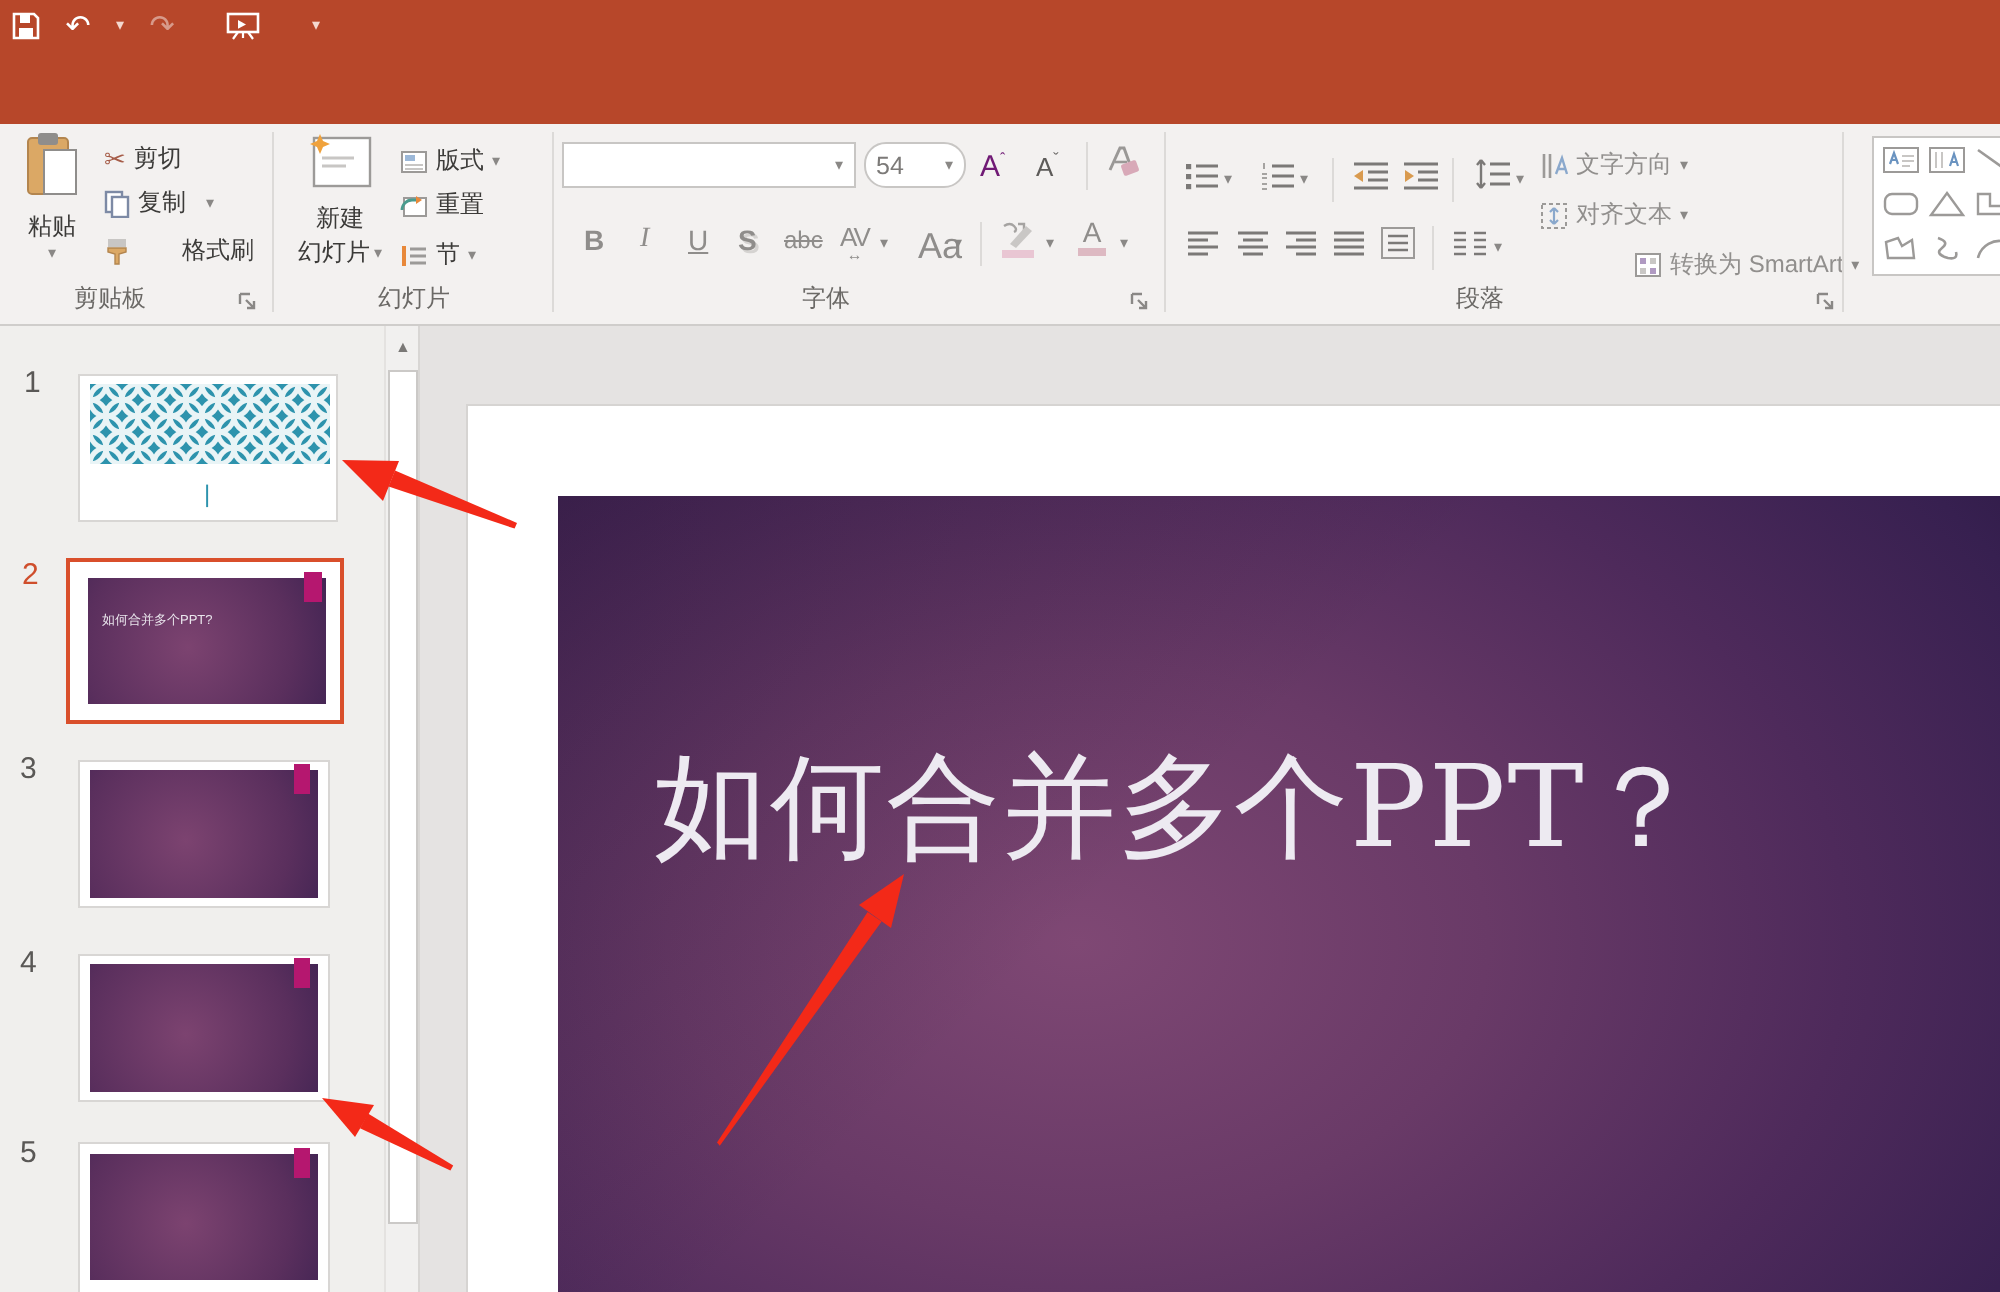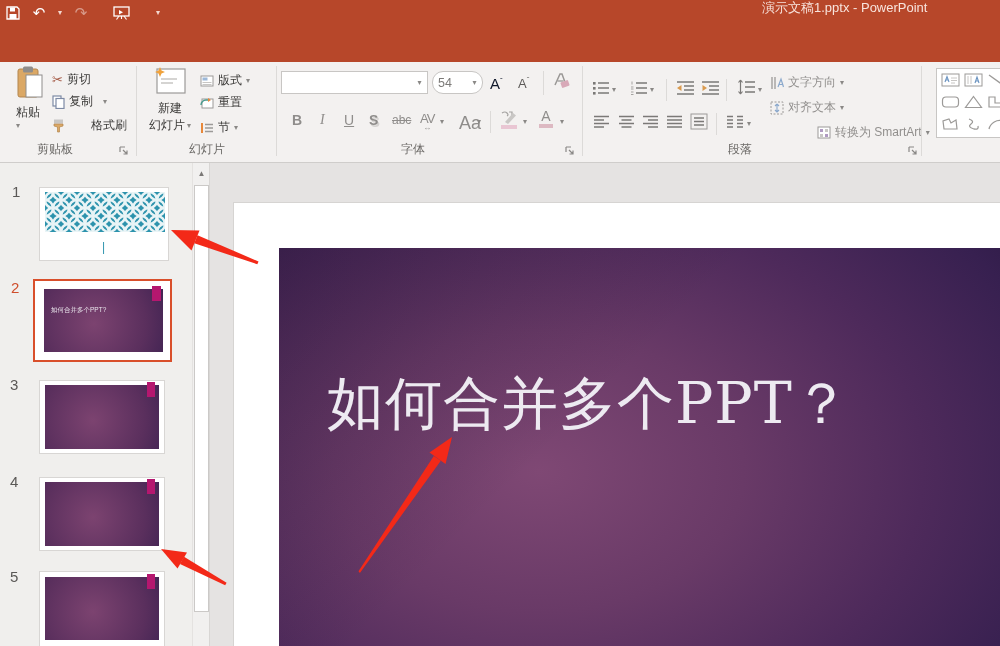--- a/index.html
+++ b/index.html
@@ -81,27 +81,26 @@
         </div>
       <div class="qat-btn" style="margin-left:14px">
         <svg width="17" height="14" viewBox="0 0 17 14">
             <rect x="1" y="1" width="15" height="9" fill="none" stroke="#fff" stroke-width="1.3"></rect>
             <path d="M6 10 l-2.5 3.5 M11 10 l2.5 3.5 M8.5 10 v3" stroke="#fff" stroke-width="1.1" fill="none"></path>
             <path d="M6 4 l4 2.2 -4 2.2 z" fill="#fff"></path>
           </svg>
       </div>
       <div class="qat-caret" style="margin-left:16px"><span>▾</span></div>
     </div>
-    <div class="win-title">演示文稿1.pptx - PowerPoint</div>
 
   </div>
 
   <div class="ribbon">
 
-    <div class="pos" style="left:16px; top:4px; width:40px; text-align:left;">
+    <div class="pos" style="left:6px; top:4px; width:40px; text-align:center;">
       <svg width="28" height="34" viewBox="0 0 28 34">
           <rect x="2" y="3" width="20" height="28" rx="2" fill="#dba865" stroke="#b3854e" stroke-width="1"></rect>
           <rect x="7" y="0.5" width="10" height="6" rx="1.5" fill="#8f8d8b"></rect>
           <rect x="10" y="9" width="16" height="22" fill="#fff" stroke="#8f8d8b" stroke-width="1"></rect>
         </svg>
       <div class="rbtn-lbl">粘贴</div>
       <div class="caret"><span>▾</span></div>
     </div>
     <div class="pos flexrow" style="left:52px; top:9px;">
       <span style="color:#a65d49; font-size:13px;">✂</span>
@@ -170,21 +169,21 @@
     <div class="grp-sep" style="left:276px;"></div>
 
     <div class="combo" style="left:281px; top:9px; width:147px;">
       <input class="val" readonly="" value="" style="">
       <span class="drop"><span>▾</span></span>
     </div>
     <div class="combo" style="left:432px; top:9px; width:51px;border-radius:11px;">
       <input class="val" readonly="" value="54" style="">
       <span class="drop"><span>▾</span></span>
     </div>
-    <div class="fbtn" style="left:490px; top:13px; color:#0f172a; font-size:15px;">A<span style="font-size:8px; vertical-align:6px;">ˆ</span></div>
+    <div class="fbtn" style="left:490px; top:13px; color:#701a75; font-size:15px;">A<span style="font-size:8px; vertical-align:6px;">ˆ</span></div>
     <div class="fbtn" style="left:518px; top:13px; color:#5d5b59; font-size:13px;">A<span style="font-size:8px; vertical-align:6px;">ˇ</span></div>
     <div class="vline" style="left:543px; top:9px; height:24px;"></div>
     <div class="pos" style="left:551px; top:10px;">
       <svg width="20" height="18" viewBox="0 0 20 18">
           <path d="M4 13 L9 2 L11 2 L15 13" fill="none" stroke="#9a9896" stroke-width="1.5"></path>
           <path d="M6.5 9 h6" stroke="#9a9896" stroke-width="1.3"></path>
           <rect x="10" y="9" width="8" height="6" rx="1" transform="rotate(-20 14 12)" fill="#d8a9b8"></rect>
         </svg>
     </div>
 

